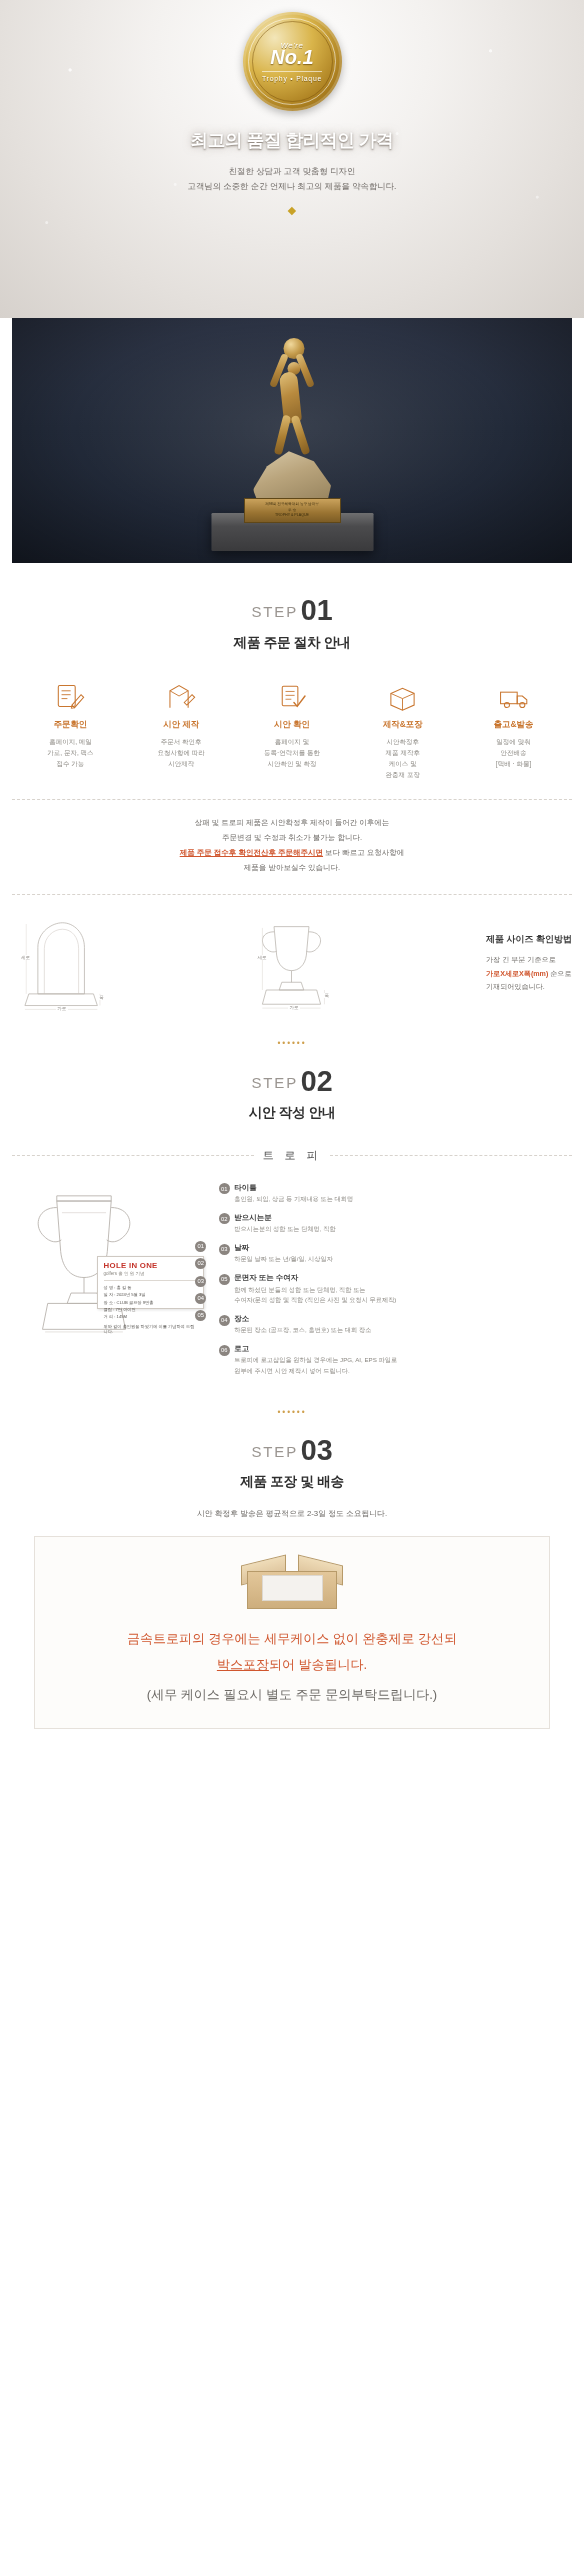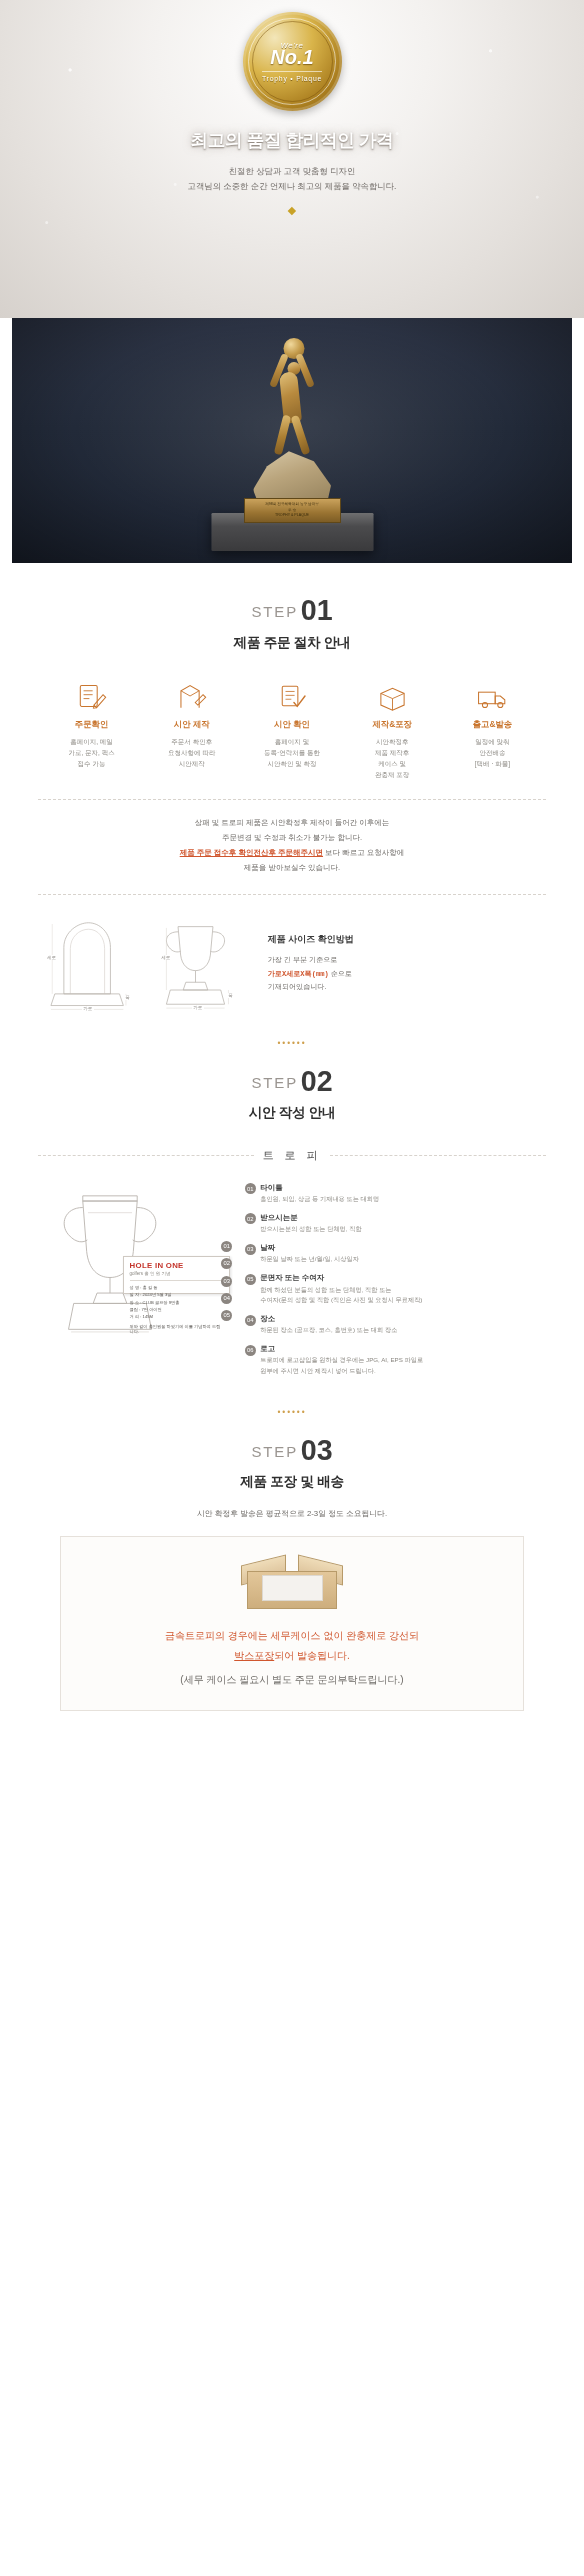--- a/index.html
+++ b/index.html
@@ -149,21 +149,21 @@
     background: radial-gradient(circle at 35% 30%, #f0d89c 0%, #c49b4b 50%, #8a6428 100%);
   }
   .st-leg-l, .st-leg-r {
     position: absolute; width: 8.4px; height: 40px; border-radius: 4.5px;
     background: linear-gradient(160deg, #dcb96f 0%, #ab7f33 55%, #7f5a21 100%);
   }
   .st-leg-l { left: 25px; top: 77px; transform: rotate(14deg); }
   .st-leg-r { left: 43px; top: 77px; transform: rotate(-18deg); }
 
   
-  .section { padding: 0 38px; }
+  .section { padding: 0 12px; }
   .step-head { text-align: center; padding-top: 31px; }
   .step-kicker {
     font-size: 15px; color: #9a9590; letter-spacing: 1.9px;
   }
   .step-kicker .num {
     font-size: 28.6px; font-weight: bold; color: #3b3b3b; letter-spacing: 0;
     vertical-align: -2.6px; margin-left: 2.6px;
   }
   .step-title {
     margin-top: 6.5px; font-size: 13.6px; font-weight: bold; color: #2f2f2f; letter-spacing: -0.3px;
@@ -188,32 +188,32 @@
   }
   .note {
     text-align: center; font-size: 7.5px; line-height: 2.0; color: #6d6a66;
     padding: 14.3px 0 0;
   }
   .note .hl-u { color: #d0562e; text-decoration: underline; font-weight: bold; }
 
   
   .size-wrap {
     display: flex; align-items: flex-end; gap: 12px;
-    margin: 19.5px 0 0; padding-bottom: 3.9px;
+    margin: 19.5px 0 0; padding-bottom: 3.9px; justify-content: space-between;
   }
   .draw { position: relative; }
   .draw svg { display: block; }
   .dim {
     position: absolute; font-size: 4.5px; color: #8e8a85;
     background: #fff; padding: 0 1.3px;
   }
   .size-text { margin-left: 11.7px; padding-bottom: 17px; }
   .size-text .st-title { font-size: 9px; font-weight: bold; color: #3b3b3b; }
   .size-text .st-body2 { margin-top: 7.8px; font-size: 7.1px; line-height: 1.9; color: #6d6a66; }
-  .size-text .st-em { color: #d0562e; font-weight: bold; font-family: Liberation Mono, monospace; }
+  .size-text .st-em { color: #d0562e; font-weight: bold; }
 
   .dots {
     text-align: center; letter-spacing: 1.9px; color: #cfa04e; font-size: 8.4px;
     padding: 22px 0 0;
   }
 
   
   .tro-head {
     display: flex; align-items: center; gap: 9px;
     margin: 26px 0 0;
@@ -237,21 +237,21 @@
     position: absolute; right: 0; top: 0; width: 11.7px;
   }
   .cnum {
     width: 11px; height: 11px; border-radius: 50%; background: #8b8580; color: #fff;
     font-size: 5.8px; display: flex; align-items: center; justify-content: center;
     position: absolute;
   }
 
   
   .plaque {
-    position: absolute; right: 2.6px; top: 77px; width: 107px; height: 38px;
+    position: absolute; right: 2.6px; top: 77px; width: 107px; height: 53px;
     background: #fff; border: 0.6px solid #cfc9c2; box-shadow: 0.6px 1.3px 2.6px rgba(0,0,0,0.12);
     padding: 4.5px 5.2px;
   }
   .plaque .p1 { font-size: 7.8px; font-weight: bold; color: #c4342b; letter-spacing: 0.3px; }
   .plaque .p2 { font-size: 4.5px; color: #8b8882; margin-top: 1.3px; }
   .plaque hr { border: 0; border-top: 0.6px solid #ddd8d2; margin: 3.2px 0; }
   .plaque .p3 { font-size: 4.2px; color: #55524e; line-height: 1.75; }
   .plaque .p4 { font-size: 4.2px; color: #55524e; margin-top: 3.2px; }
 
   
@@ -277,21 +277,21 @@
     position: absolute; left: -2.6px; top: 5.2px; width: 45px; height: 19.5px;
     background: linear-gradient(180deg, #efdcb8 0%, #dcc characters 100%);
     background: linear-gradient(180deg, #efdcb8 0%, #dcc29a 100%);
     border: 0.6px solid #b79a69; transform: skewY(-14deg);
   }
   .box-flap-r {
     position: absolute; right: -2.6px; top: 5.2px; width: 45px; height: 19.5px;
     background: linear-gradient(180deg, #efdcb8 0%, #dcc29a 100%);
     border: 0.6px solid #b79a69; transform: skewY(14deg);
   }
-  .pack-text { font-size: 10px; line-height: 2.0; color: #6d6a66; }
+  .pack-text { font-size: 13px; line-height: 2.0; color: #6d6a66; }
   .pack-text .hl { color: #d0562e; }
   .pack-text .hl-u { color: #d0562e; text-decoration: underline; }
 </style>
 </head>
 <body>
 
 <div class="page">
 
   <div class="hero">
     <div class="badge-wrap">

